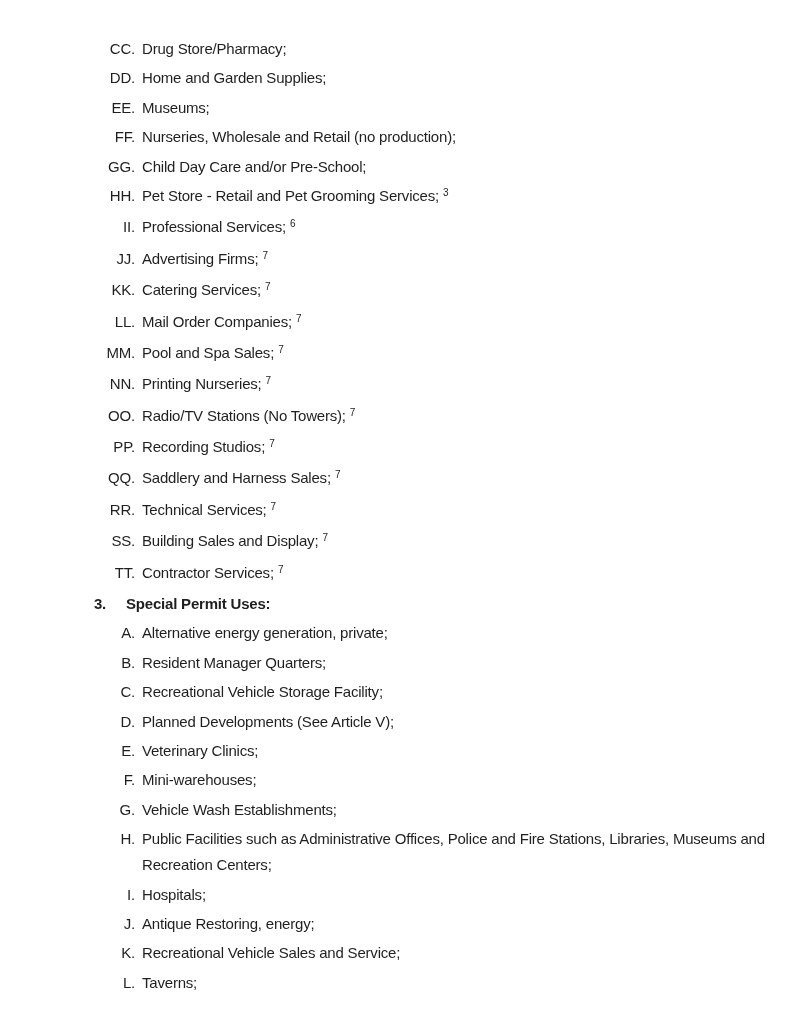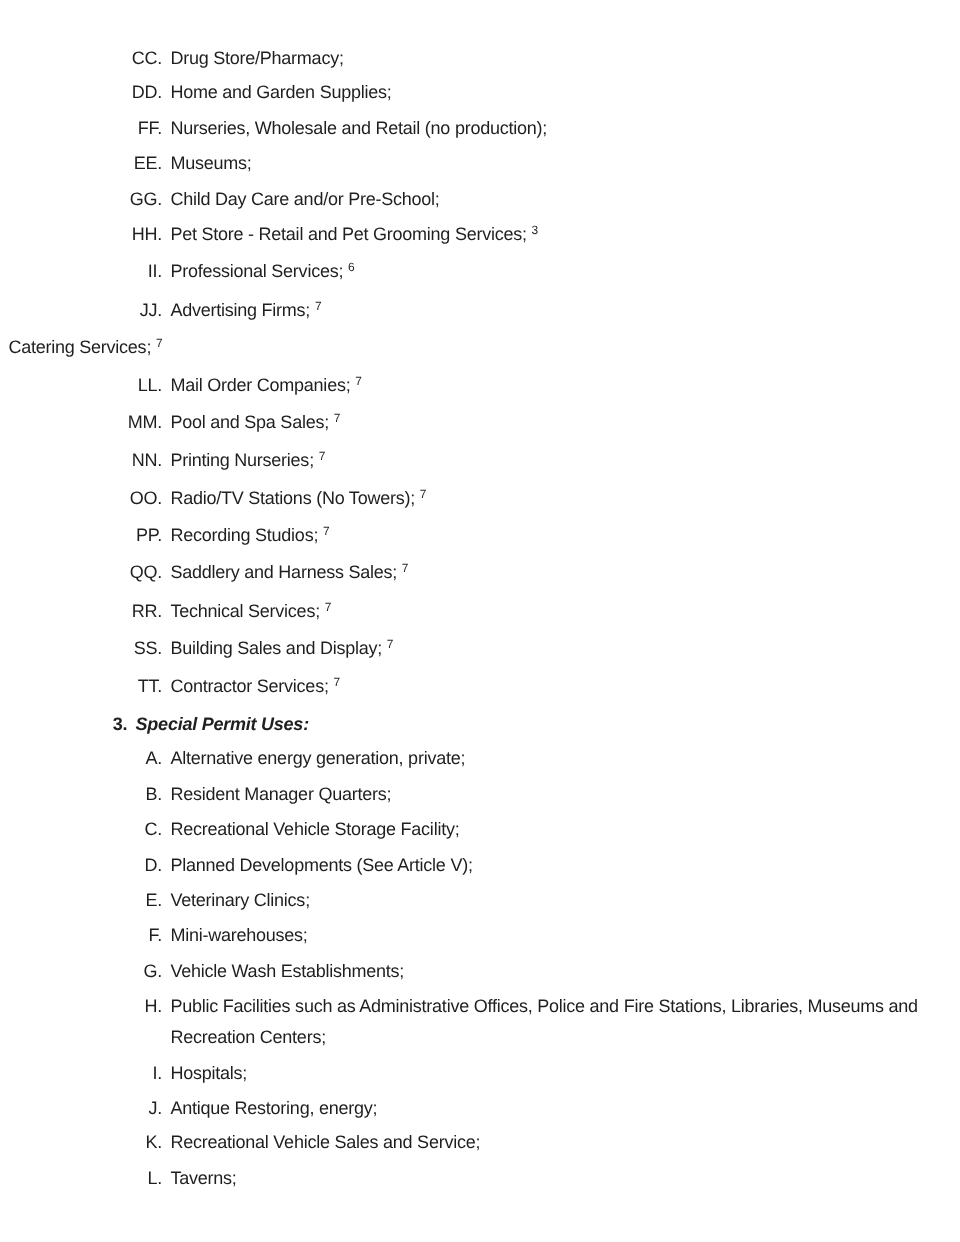--- a/index.html
+++ b/index.html
@@ -36,23 +36,22 @@
   .txt {
     margin-left: 7px;
     max-width: 632px;
   }
   .sec-lbl {
     flex: 0 0 106px;
     text-align: right;
     font-weight: 700;
   }
   .sec-title {
-    margin-left: 7px;
+    margin-left: 20px;
     font-weight: 700;
-    font-style: italic;
   }
   .sup {
     font-size: 10px;
     position: relative;
     top: -5px;
     margin-left: 4px;
     letter-spacing: 0;
   }
 </style>
 </head>
@@ -62,44 +61,45 @@
 
   <div class="row">
     <span class="lbl">CC.</span>
     <span class="txt"><span>Drug Store/Pharmacy;</span></span>
   </div>
   <div class="row">
     <span class="lbl">DD.</span>
     <span class="txt"><span>Home and Garden Supplies;</span></span>
   </div>
   <div class="row">
+    <span class="lbl">EE.</span>
+    <span class="txt"><span>Museums;</span></span>
+  </div>
+  <div class="row">
     <span class="lbl">FF.</span>
     <span class="txt"><span>Nurseries, Wholesale and Retail (no production);</span></span>
-  </div>
-  <div class="row">
-    <span class="lbl">EE.</span>
-    <span class="txt"><span>Museums;</span></span>
   </div>
   <div class="row">
     <span class="lbl">GG.</span>
     <span class="txt"><span>Child Day Care and/or Pre-School;</span></span>
   </div>
   <div class="row">
     <span class="lbl">HH.</span>
     <span class="txt"><span>Pet Store - Retail and Pet Grooming Services;</span><span class="sup">3</span></span>
   </div>
   <div class="row">
     <span class="lbl">II.</span>
     <span class="txt"><span>Professional Services;</span><span class="sup">6</span></span>
   </div>
   <div class="row">
     <span class="lbl">JJ.</span>
     <span class="txt"><span>Advertising Firms;</span><span class="sup">7</span></span>
   </div>
   <div class="row">
+    <span class="lbl">KK.</span>
     <span class="txt"><span>Catering Services;</span><span class="sup">7</span></span>
   </div>
   <div class="row">
     <span class="lbl">LL.</span>
     <span class="txt"><span>Mail Order Companies;</span><span class="sup">7</span></span>
   </div>
   <div class="row">
     <span class="lbl">MM.</span>
     <span class="txt"><span>Pool and Spa Sales;</span><span class="sup">7</span></span>
   </div>

